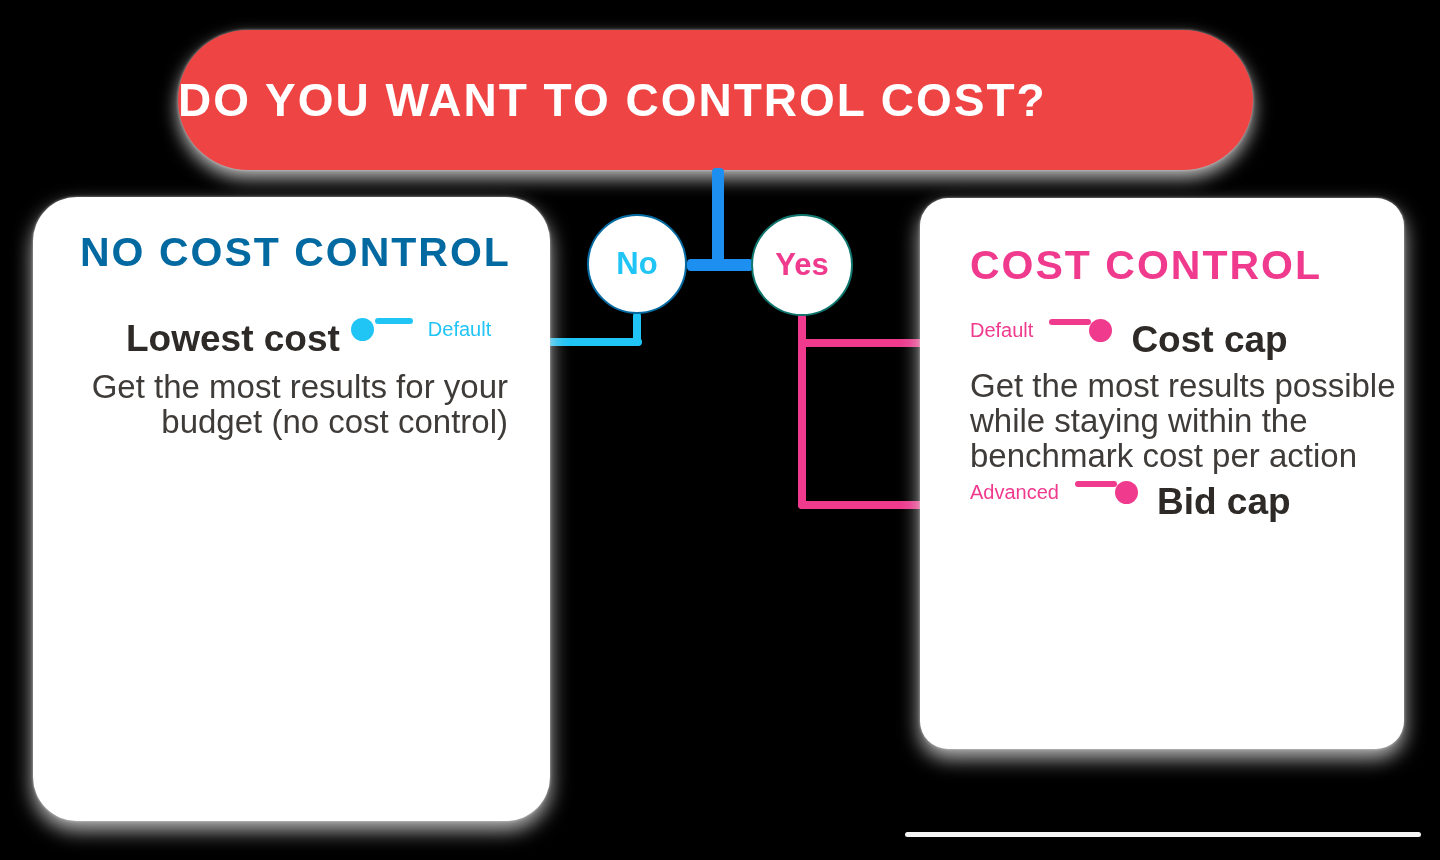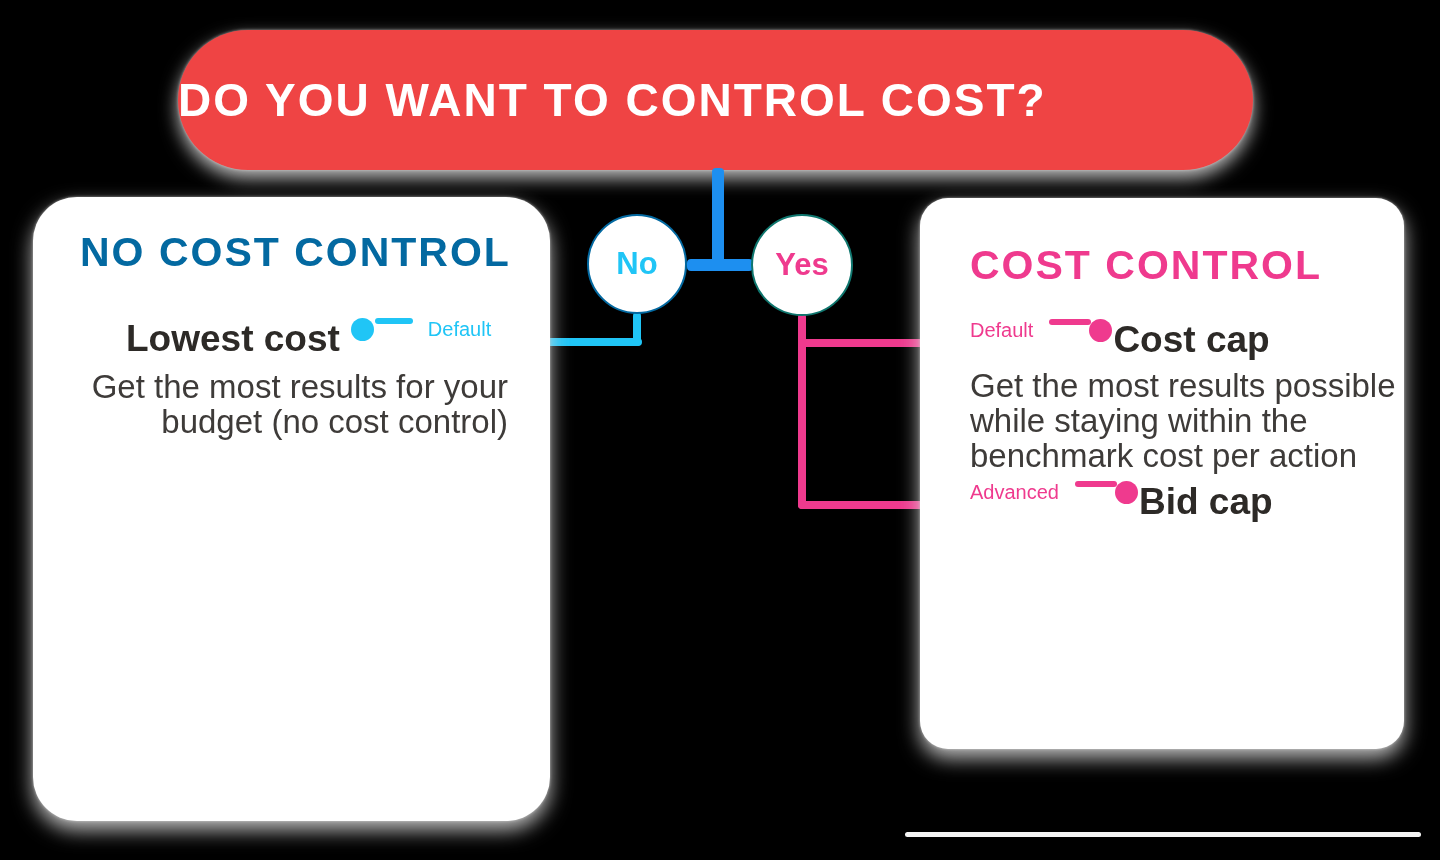--- a/index.html
+++ b/index.html
@@ -92,21 +92,21 @@
   .row-lowest { left: 93px; top: 121px; }
   .row-lowest .dot  { margin-left: 11px; background: #20c5f6; }
   .row-lowest .dash { width: 38px; margin-left: 1px; background: #20c5f6; }
   .row-lowest .opt-tag { margin-left: 15px; }
   .desc-lowest { right: 42px; top: 172px; text-align: right; }
   
   .row-costcap { left: 50px; top: 121px; }
   .row-bidcap  { left: 50px; top: 283px; }
   .card.right .dash { width: 42px; margin-left: 16px; background: #ef3a8e; }
   .card.right .dot  { margin-left: -2px; background: #ef3a8e; }
-  .card.right .opt-name { margin-left: 1px; }
+  .card.right .opt-name { margin-left: 19px; }
   .desc-costcap { left: 50px; top: 170px; }
   .desc-bidcap  { left: 50px; top: 332px; }
   
   .bottom-strip {
     position: absolute;
     left: 905px; top: 832px;
     width: 516px; height: 5px;
     background: #f4f4f4;
     border-radius: 3px;
   }

